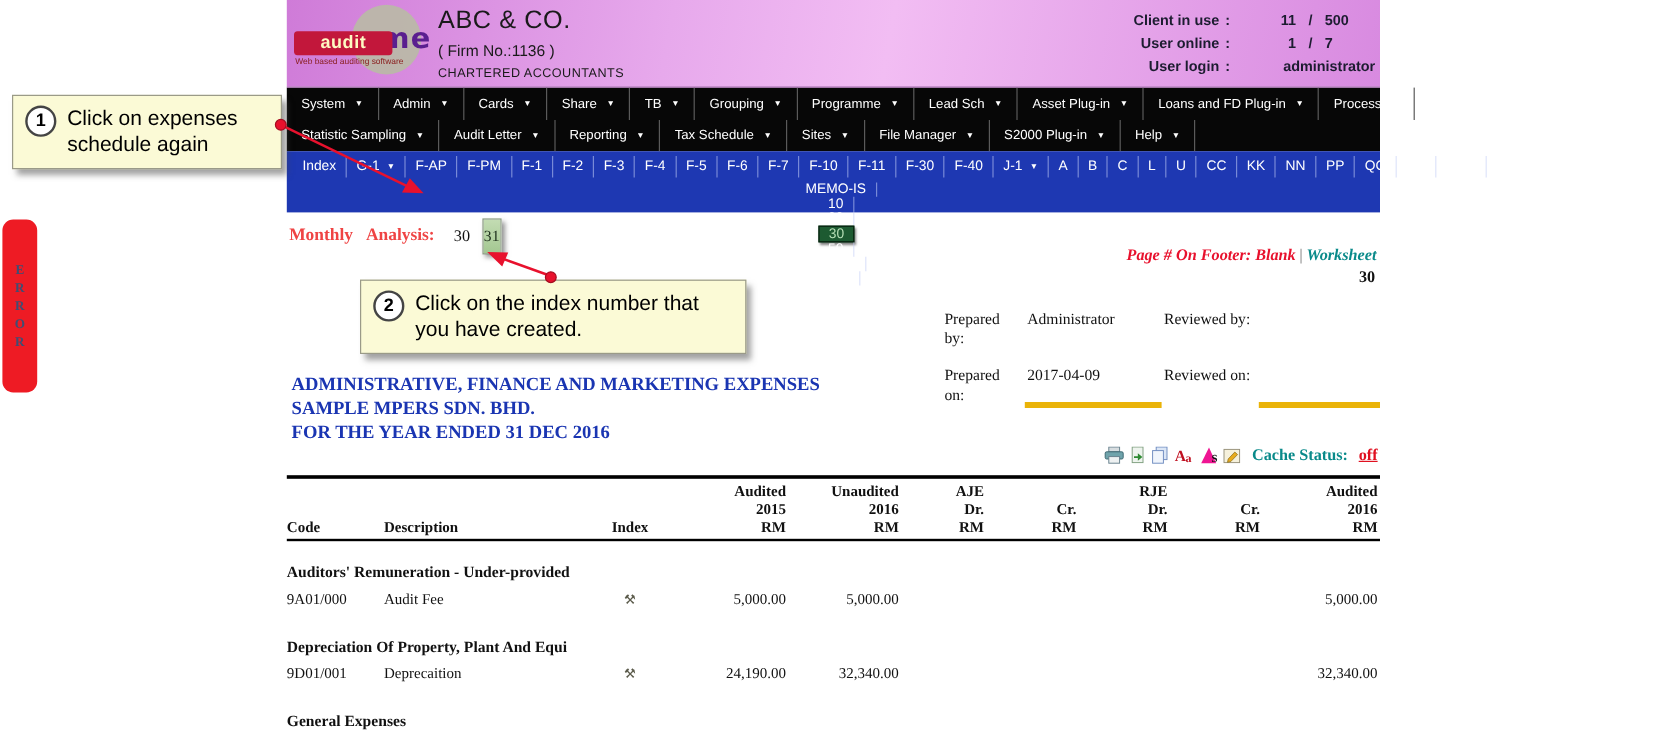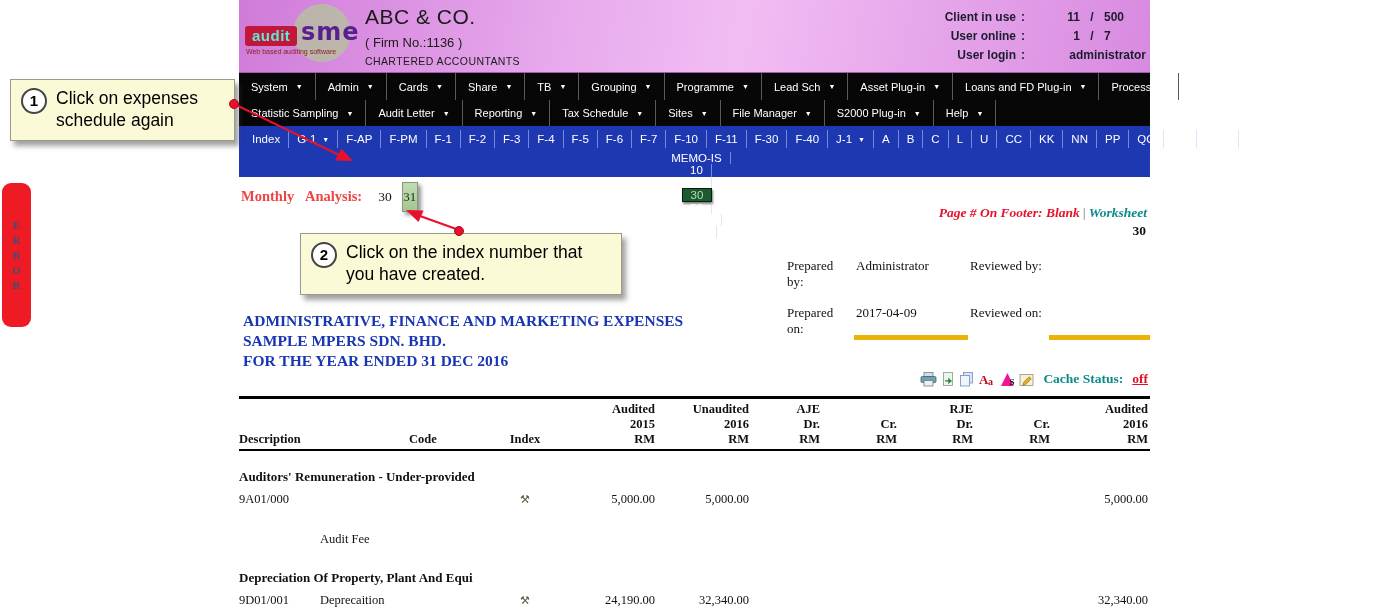--- a/index.html
+++ b/index.html
@@ -10,22 +10,22 @@
   
   .app { position:absolute; left:239px; top:0; width:911px; height:611px; }
 
   
   .hdr { position:relative; height:73px;
          background:linear-gradient(100deg,#cf7bd8 0%,#e7a9ec 35%,#f2bdf3 55%,#d88ae0 100%);
          border-bottom:1px solid #a65bb0; }
   .logo { position:absolute; left:6px; top:4px; width:116px; height:64px; }
   .logo-circle { position:absolute; left:48px; top:0px; width:58px; height:58px; border-radius:50%;
                  background:#b7bda2; opacity:.85; }
-  .logo-audit { position:absolute; left:0; top:22px; background:#c2173b; color:#5eead4; font-weight:bold;
-                font-size:15px; padding:1px 7px 2px; border-radius:3px; letter-spacing:.5px; }
+  .logo-audit { position:absolute; left:0; top:22px; background:#c2173b; color:#fef9c3; font-weight:bold;
+                font-size:15px; padding:1px 22px 2px; border-radius:3px; letter-spacing:.5px; }
   .logo-sme { position:absolute; left:56px; top:14px; color:#5a1f8f; font-weight:bold; font-size:24px;
               letter-spacing:1px; font-family:"DejaVu Sans",sans-serif; }
   .logo-tag { position:absolute; left:1px; top:44px; font-size:7px; color:#8a2020; white-space:nowrap; }
   .firm { position:absolute; left:126px; top:5px; color:#1a1a1a; }
   .firm-name { font-size:21px; letter-spacing:.5px; }
   .firm-no { font-size:13px; margin-top:6px; }
   .firm-type { font-size:10.5px; margin-top:5px; letter-spacing:.4px; }
   .stats { position:absolute; right:4px; top:7px; font-size:12px; font-weight:bold; color:#1c1c30; }
   .stat-row { display:flex; justify-content:flex-end; align-items:center; height:19px; }
   .stat-label { text-align:right; }
@@ -417,29 +417,29 @@
             <rect x="1" y="2.5" width="13" height="11" fill="#f6f1dc" stroke="#97917a" stroke-width="0.8"></rect>
             <path d="M4.5 10.5 l5.5-5.8 2.3 2.1-5.6 5.8-2.8.7z" fill="#e8ab1d" stroke="#8a6d1a" stroke-width="0.6"></path>
           </svg>
         </span>
         <span class="cache-label">Cache Status:</span>
         <span class="cache-off">off</span>
       </div>
 
     <div class="ws-table">
       <div class="thead" id="thead">
+          <div class="th al" style="width: 81px;">
+            <div></div>
+            <div></div>
+            <div>Code</div>
+          </div>
           <div class="th al" style="width: 170px;">
             <div></div>
             <div></div>
             <div>Description</div>
-          </div>
-          <div class="th al" style="width: 81px;">
-            <div></div>
-            <div></div>
-            <div>Code</div>
           </div>
           <div class="th ac" style="width: 70px;">
             <div></div>
             <div></div>
             <div>Index</div>
           </div>
           <div class="th ar" style="width: 95px;">
             <div>Audited</div>
             <div>2015</div>
             <div>RM</div>
@@ -473,21 +473,21 @@
             <div>Audited</div>
             <div>2016</div>
             <div>RM</div>
           </div>
         </div>
       <div id="tbody">
           <div class="section">
             <div class="section-title">Auditors' Remuneration - Under-provided</div>
             <div class="trow">
               <div class="al" style="width: 81px;">9A01/000</div>
-              <div class="al" style="width: 170px; margin-top: 40px;">Audit Fee</div>
+              <div class="al" style="width: 170px;">Audit Fee</div>
               <div class="ac" style="width: 70px;"><span class="idx-icon">⚒</span></div>
               <div class="ar" style="width: 95px;">5,000.00</div>
               <div class="ar" style="width: 94px;">5,000.00</div>
               <div class="ar" style="width: 71px;"></div>
               <div class="ar" style="width: 77px;"></div>
               <div class="ar" style="width: 76px;"></div>
               <div class="ar" style="width: 77px;"></div>
               <div class="ar" style="width: 100px; padding-right: 2px;">5,000.00</div>
             </div>
           </div>

